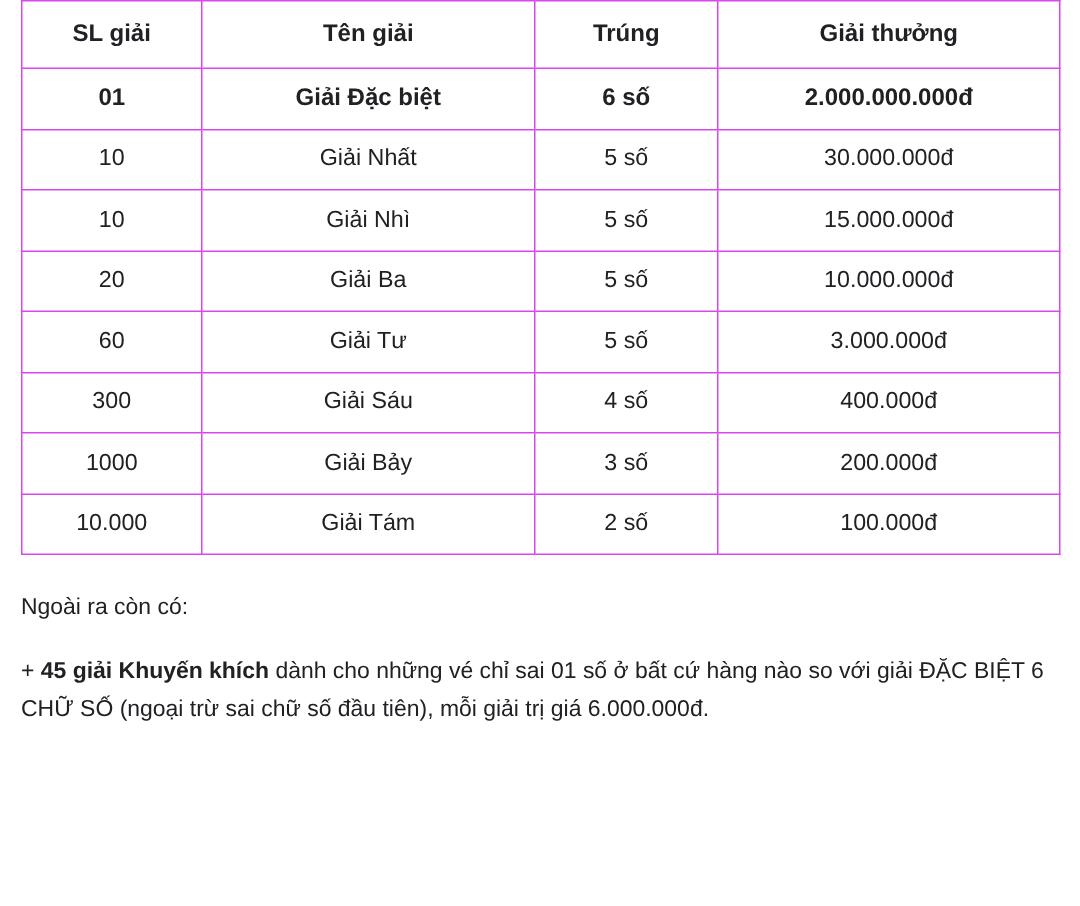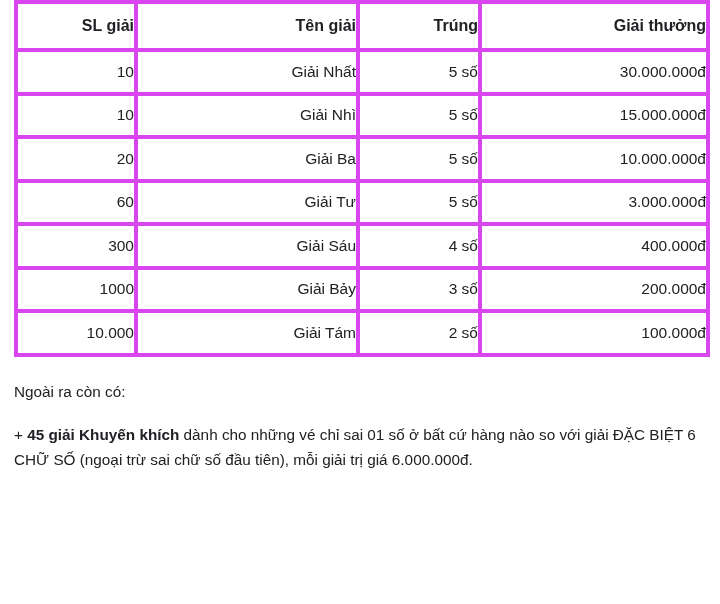--- a/index.html
+++ b/index.html
@@ -22,22 +22,22 @@
     position: relative;
     overflow: hidden;
   }
   table.prize-table {
     border-collapse: collapse;
     width: 692px;
     margin: 0 14px;
     table-layout: fixed;
   }
   table.prize-table td, table.prize-table th {
-    border: 4px solid #d946ef;
-    text-align: right;
+    border: 1px solid #d946ef;
+    text-align: center;
     vertical-align: middle;
     font-size: 15.5px;
     color: #202124;
     padding: 0;
     height: 39.5px;
     margin-top: 29px;
   }
   table.prize-table thead th {
     font-weight: bold;
     font-size: 16px;
@@ -83,20 +83,26 @@
     </colgroup>
     <thead>
       <tr>
         <th>SL giải</th>
         <th>Tên giải</th>
         <th>Trúng</th>
         <th>Giải thưởng</th>
       </tr>
     </thead>
     <tbody>
+      <tr class="special">
+        <td>01</td>
+        <td>Giải Đặc biệt</td>
+        <td>6 số</td>
+        <td>2.000.000.000đ</td>
+      </tr>
       <tr>
         <td>10</td>
         <td>Giải Nhất</td>
         <td>5 số</td>
         <td>30.000.000đ</td>
       </tr>
       <tr>
         <td>10</td>
         <td>Giải Nhì</td>
         <td>5 số</td>

